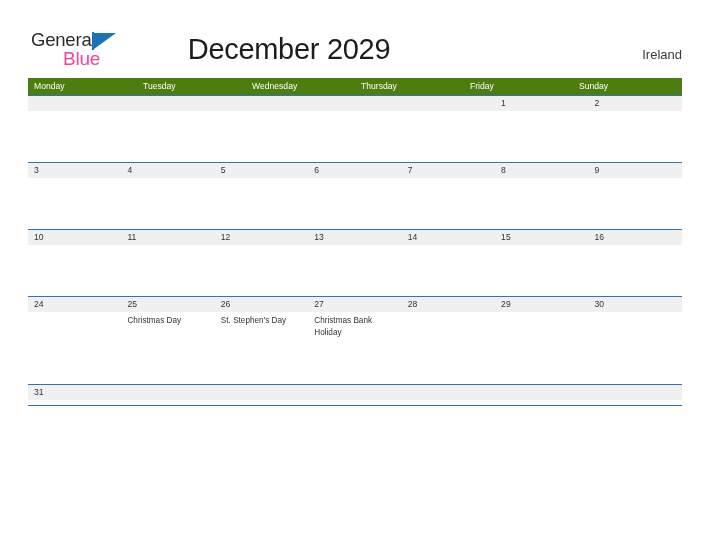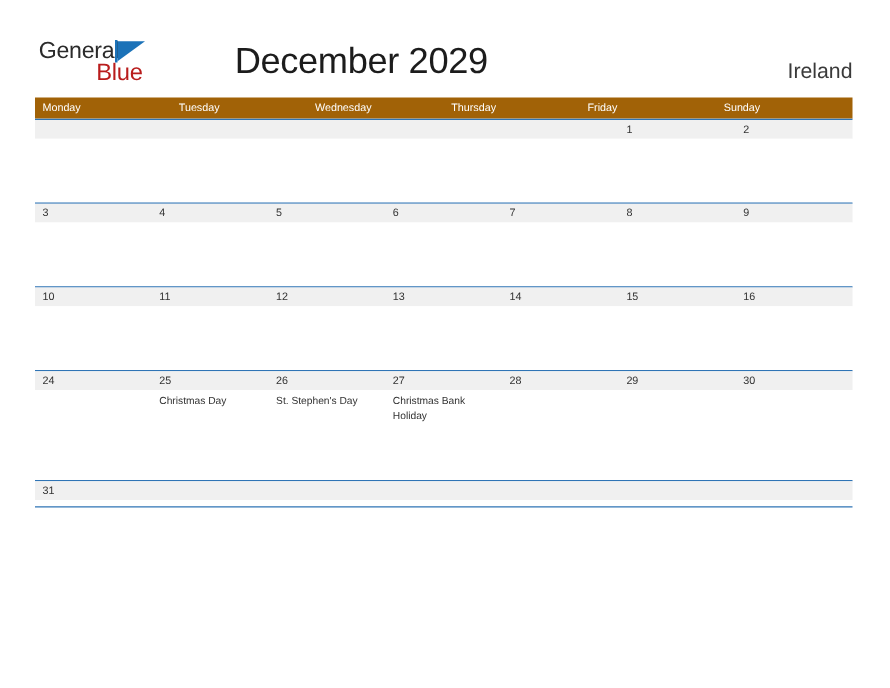--- a/index.html
+++ b/index.html
@@ -59,24 +59,24 @@
   .logo-mast {
     position: absolute;
     left: 61px;
     top: 1px;
     width: 2px;
     height: 18px;
     background: #1b72b8;
   }
   .logo-blue {
     position: absolute;
-    left: 46px;
+    left: 32px;
     top: 18px;
     font-size: 19px;
-    color: #b91c1c;
+    color: #ec4899;
     letter-spacing: -0.2px;
     font-family: "Liberation Sans", sans-serif;
   }
 
   .month-title {
     position: absolute;
     left: 0;
     top: 33px;
     width: 578px;
     text-align: center;
@@ -84,38 +84,38 @@
     font-weight: normal;
     color: #1c1c1c;
     letter-spacing: -0.3px;
     font-family: "Liberation Sans", sans-serif;
   }
 
   .locale {
     position: absolute;
     right: 30px;
     top: 47px;
-    font-size: 17px;
+    font-size: 13px;
     color: #3a3a3a;
     font-family: "Liberation Sans", sans-serif;
   }
 
   
   .calendar {
     position: absolute;
     left: 28px;
     top: 78px;
     width: 654px;
   }
 
   .weekday-header {
     display: flex;
     width: 654px;
     height: 17px;
-    background: #a16207;
+    background: #4d7c0f;
   }
   .weekday-cell {
     flex: 1 1 0;
     font-size: 8.6px;
     color: #ffffff;
     line-height: 17px;
     padding-left: 6px;
     box-sizing: border-box;
     font-family: "Liberation Sans", sans-serif;
     white-space: nowrap;

